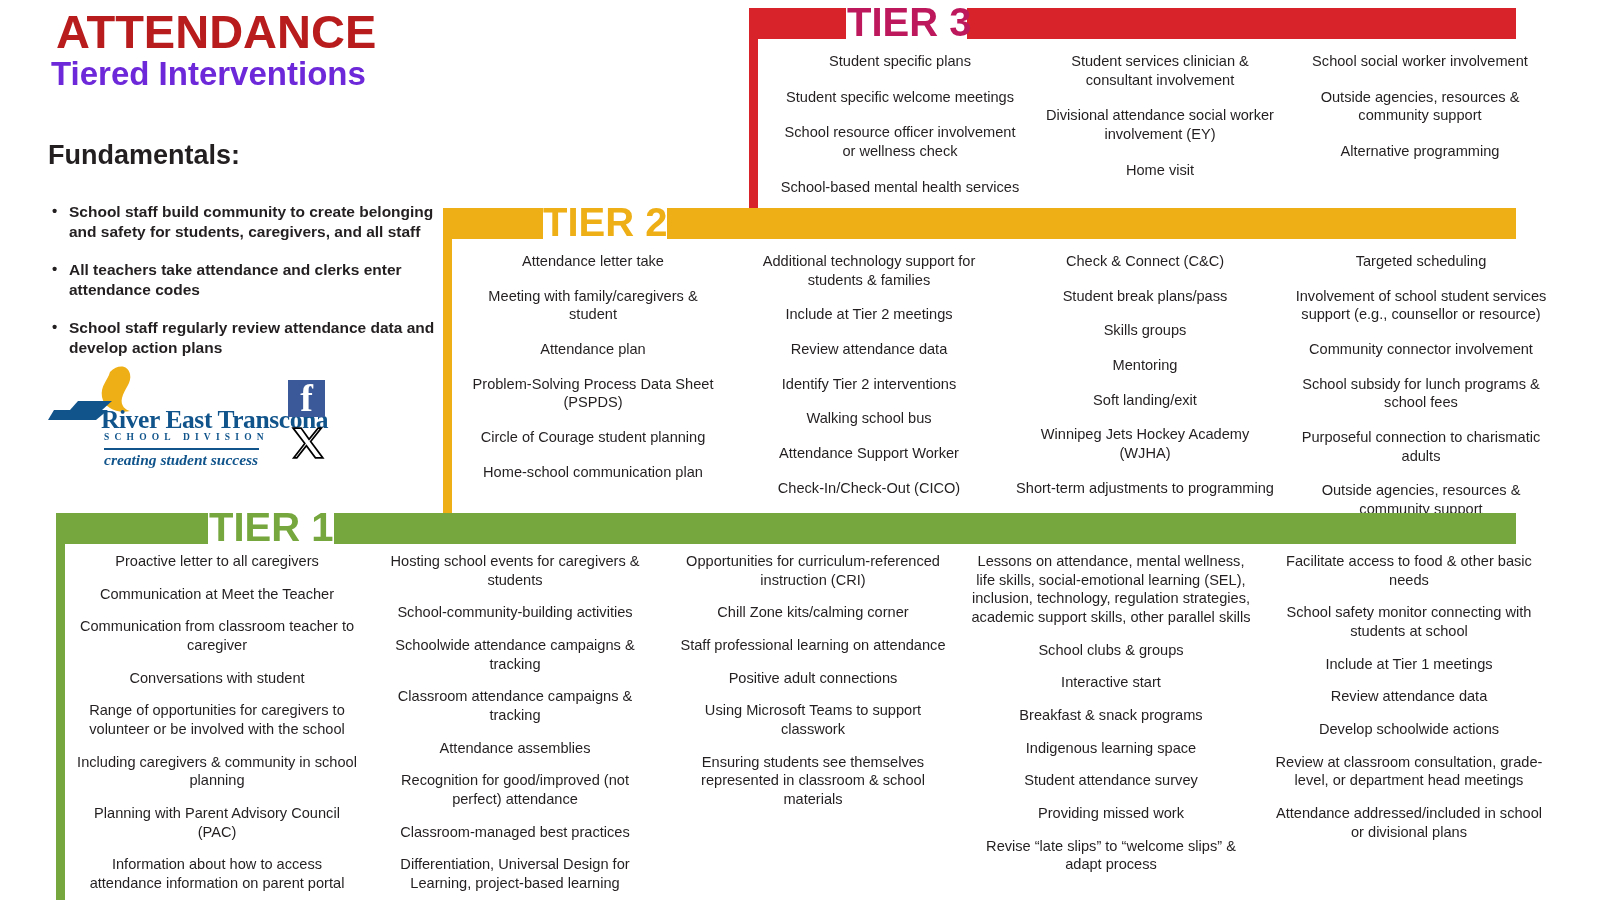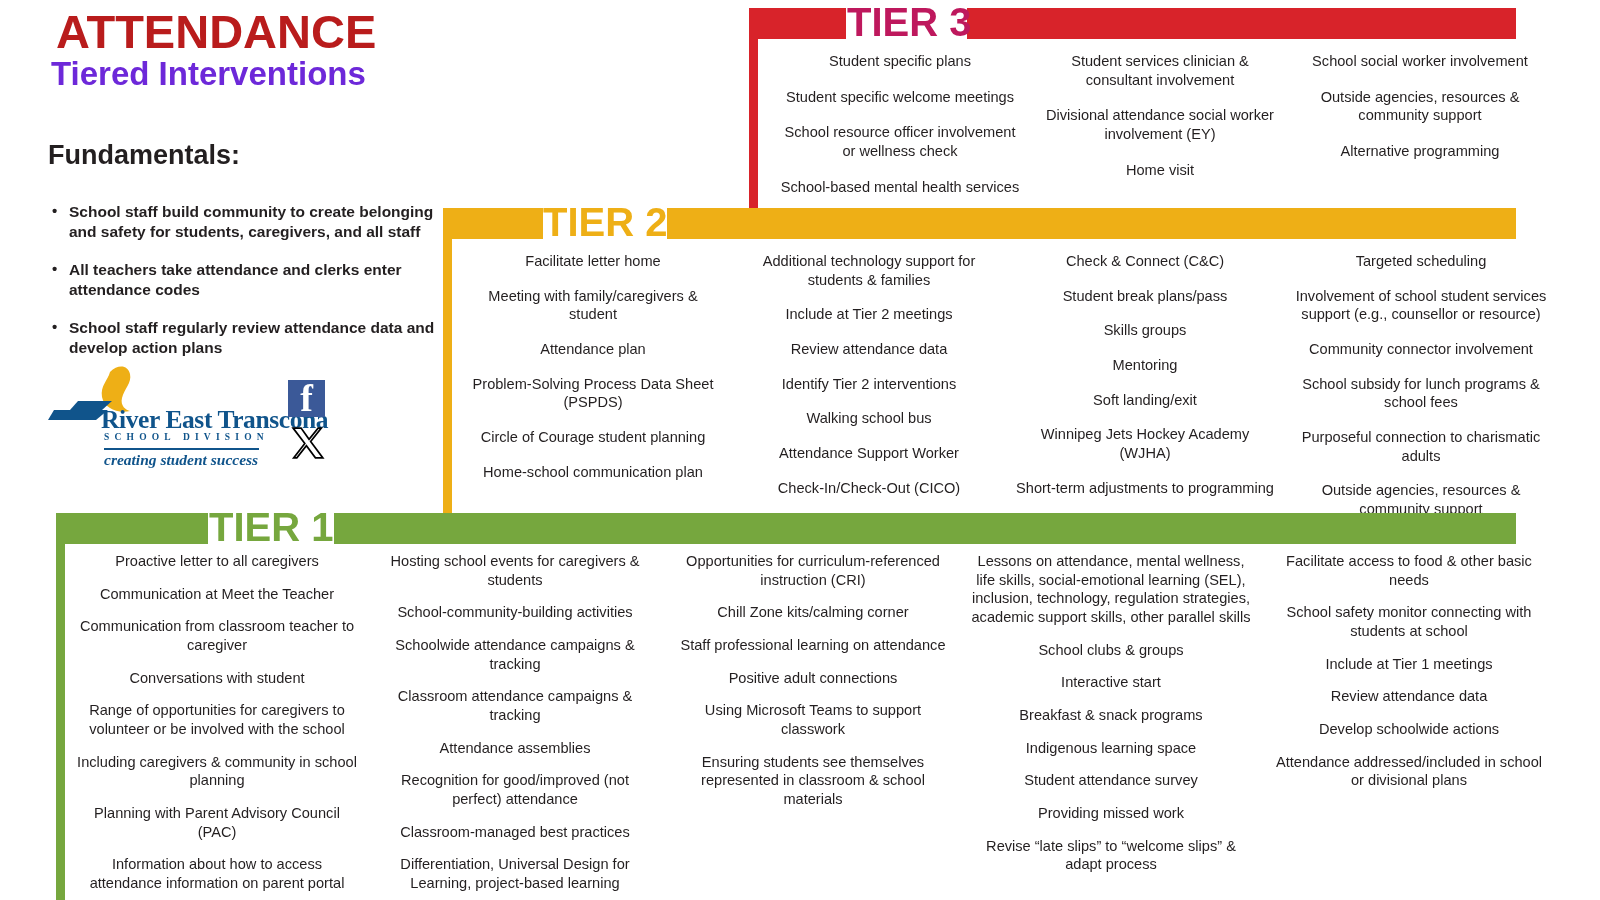--- a/index.html
+++ b/index.html
@@ -206,21 +206,21 @@
 <div id="tier2-band" class="tier-band">
   <div id="t2-corner"></div>
   <div id="t2-stem" class="band-stem"></div>
   <div id="t2-left" class="band-bar left"></div>
   <div id="t2-right" class="band-bar right"></div>
   <div id="t2-title" class="band-title">TIER 2</div>
 </div>
 
 <div id="tier2-cols" class="tier-cols">
   <div class="tier-col">
-    <div class="tier-item">Facilitate letter home</div>
+    <div class="tier-item">Attendance letter take</div>
     <div class="tier-item">Meeting with family/caregivers &amp; student</div>
     <div class="tier-item">Attendance plan</div>
     <div class="tier-item">Problem-Solving Process Data Sheet (PSPDS)</div>
     <div class="tier-item">Circle of Courage student planning</div>
     <div class="tier-item">Home-school communication plan</div>
   </div>
   <div class="tier-col">
     <div class="tier-item">Additional technology support for students &amp; families</div>
     <div class="tier-item">Include at Tier 2 meetings</div>
     <div class="tier-item">Review attendance data</div>
@@ -294,15 +294,16 @@
     <div class="tier-item">Student attendance survey</div>
     <div class="tier-item">Providing missed work</div>
     <div class="tier-item">Revise “late slips” to “welcome slips” &amp; adapt process</div>
   </div>
   <div class="tier-col">
     <div class="tier-item">Facilitate access to food &amp; other basic needs</div>
     <div class="tier-item">School safety monitor connecting with students at school</div>
     <div class="tier-item">Include at Tier 1 meetings</div>
     <div class="tier-item">Review attendance data</div>
     <div class="tier-item">Develop schoolwide actions</div>
+    <div class="tier-item">Review at classroom consultation, grade-level, or department head meetings</div>
     <div class="tier-item">Attendance addressed/included in school or divisional plans</div>
   </div>
 </div>
 
 </body></html>

